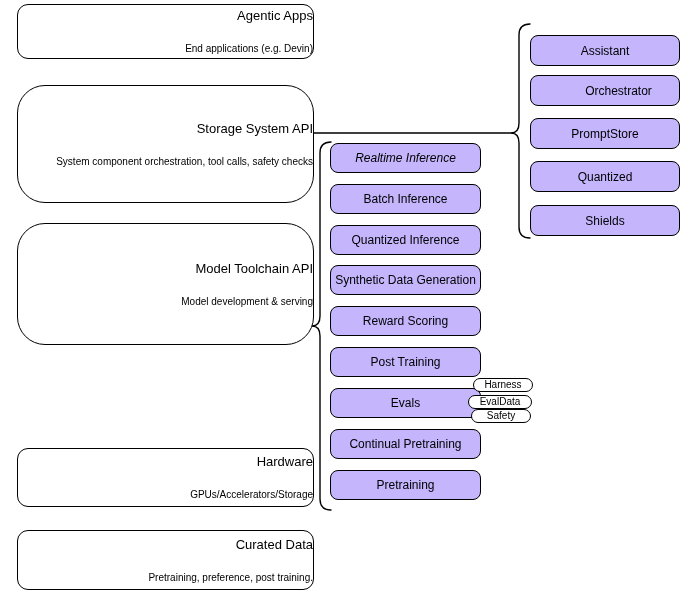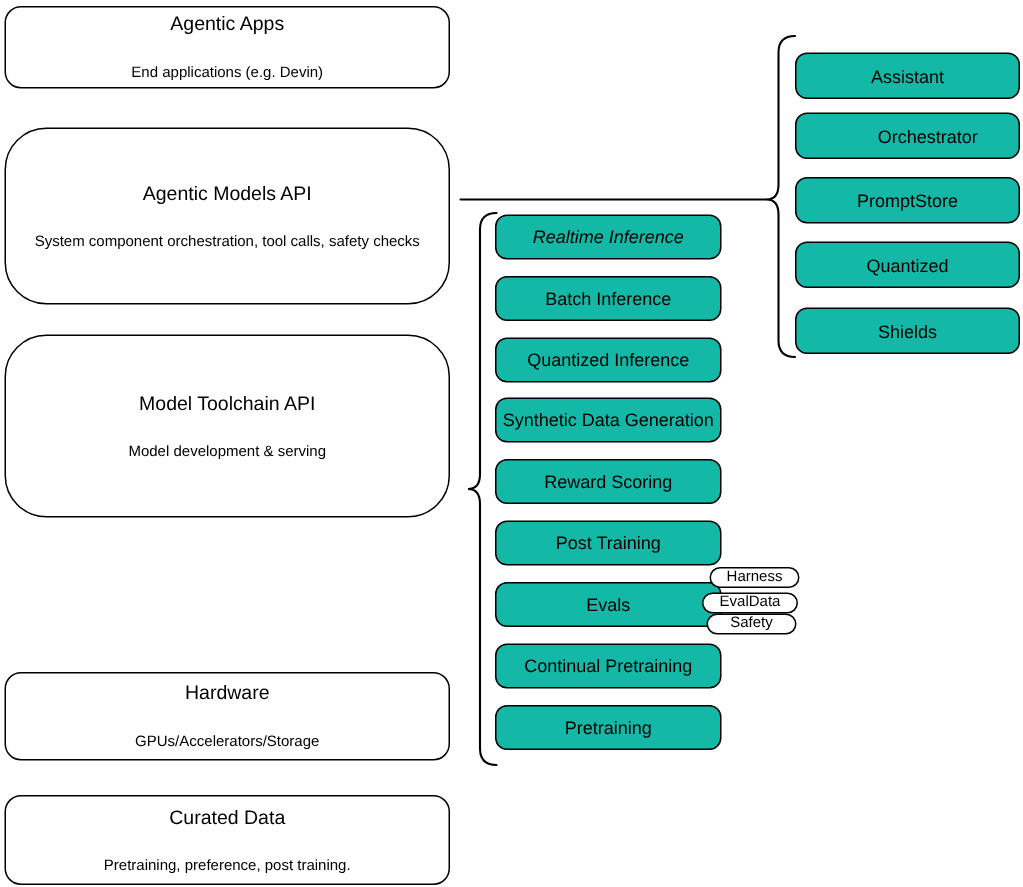--- a/index.html
+++ b/index.html
@@ -17,28 +17,28 @@
     overflow: hidden;
   }
   #overlay {
     position: absolute;
     left: 0; top: 0;
     width: 682px; height: 591px;
     pointer-events: none;
   }
   .layer {
     position: absolute;
-    left: 3px;
+    left: 17px;
     width: 297px;
     box-sizing: border-box;
     border: 1.5px solid #000000;
     background: #ffffff;
     display: flex;
     flex-direction: column;
-    align-items: center;
+    align-items: flex-end;
     justify-content: center;
     text-align: center;
   }
   .layer .title {
     font-size: 13px;
     line-height: 16px;
     white-space: nowrap;
   }
   .layer .sub {
     font-size: 10px;
@@ -46,21 +46,21 @@
     margin-top: 18px;
     white-space: nowrap;
   }
   .r-small { border-radius: 11px; }
   .r-big   { border-radius: 28px; }
   .mnode, .rnode {
     position: absolute;
     box-sizing: border-box;
     border: 1.5px solid #000000;
     border-radius: 8px;
-    background: #14b8a6;
+    background: #c4b5fd;
     display: flex;
     align-items: center;
     justify-content: center;
     text-align: center;
     font-size: 12px;
     white-space: nowrap;
     z-index: 1;
   }
   .mnode { left: 330px; width: 151px; height: 30px; }
   .rnode { left: 530px; width: 150px; height: 31px; }
@@ -88,21 +88,21 @@
     <path d="M530,24 Q519,24 519,35 L519,123 Q519,133 511,133 Q519,133 519,143 L519,227 Q519,238 530,238" stroke="#000000" stroke-width="1.4" fill="none" stroke-linecap="round"></path>
     <path d="M331,142 Q320,142 320,153 L320,316 Q320,326 312,326 Q320,326 320,336 L320,499 Q320,510 331,510" stroke="#000000" stroke-width="1.4" fill="none" stroke-linecap="round"></path>
   </svg>
 
   <div class="layer r-small" style="top:4px;height:55px;">
     <div class="title">Agentic Apps</div>
     <div class="sub">End applications (e.g. Devin)</div>
   </div>
 
   <div class="layer r-big" style="top:85px;height:118px;">
-    <div class="title">Agentic Models API</div>
+    <div class="title">Storage System API</div>
     <div class="sub">System component orchestration, tool calls, safety checks</div>
   </div>
 
   <div class="layer r-big" style="top:223px;height:122px;">
     <div class="title">Model Toolchain API</div>
     <div class="sub">Model development &amp; serving</div>
   </div>
 
 
   <div class="layer r-small" style="top:448px;height:59px;">

